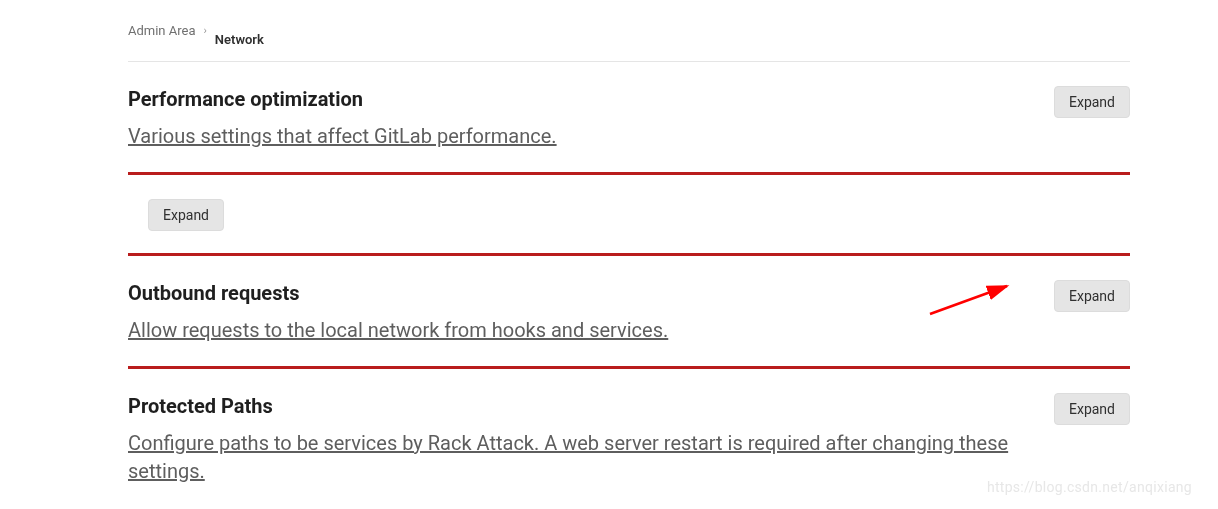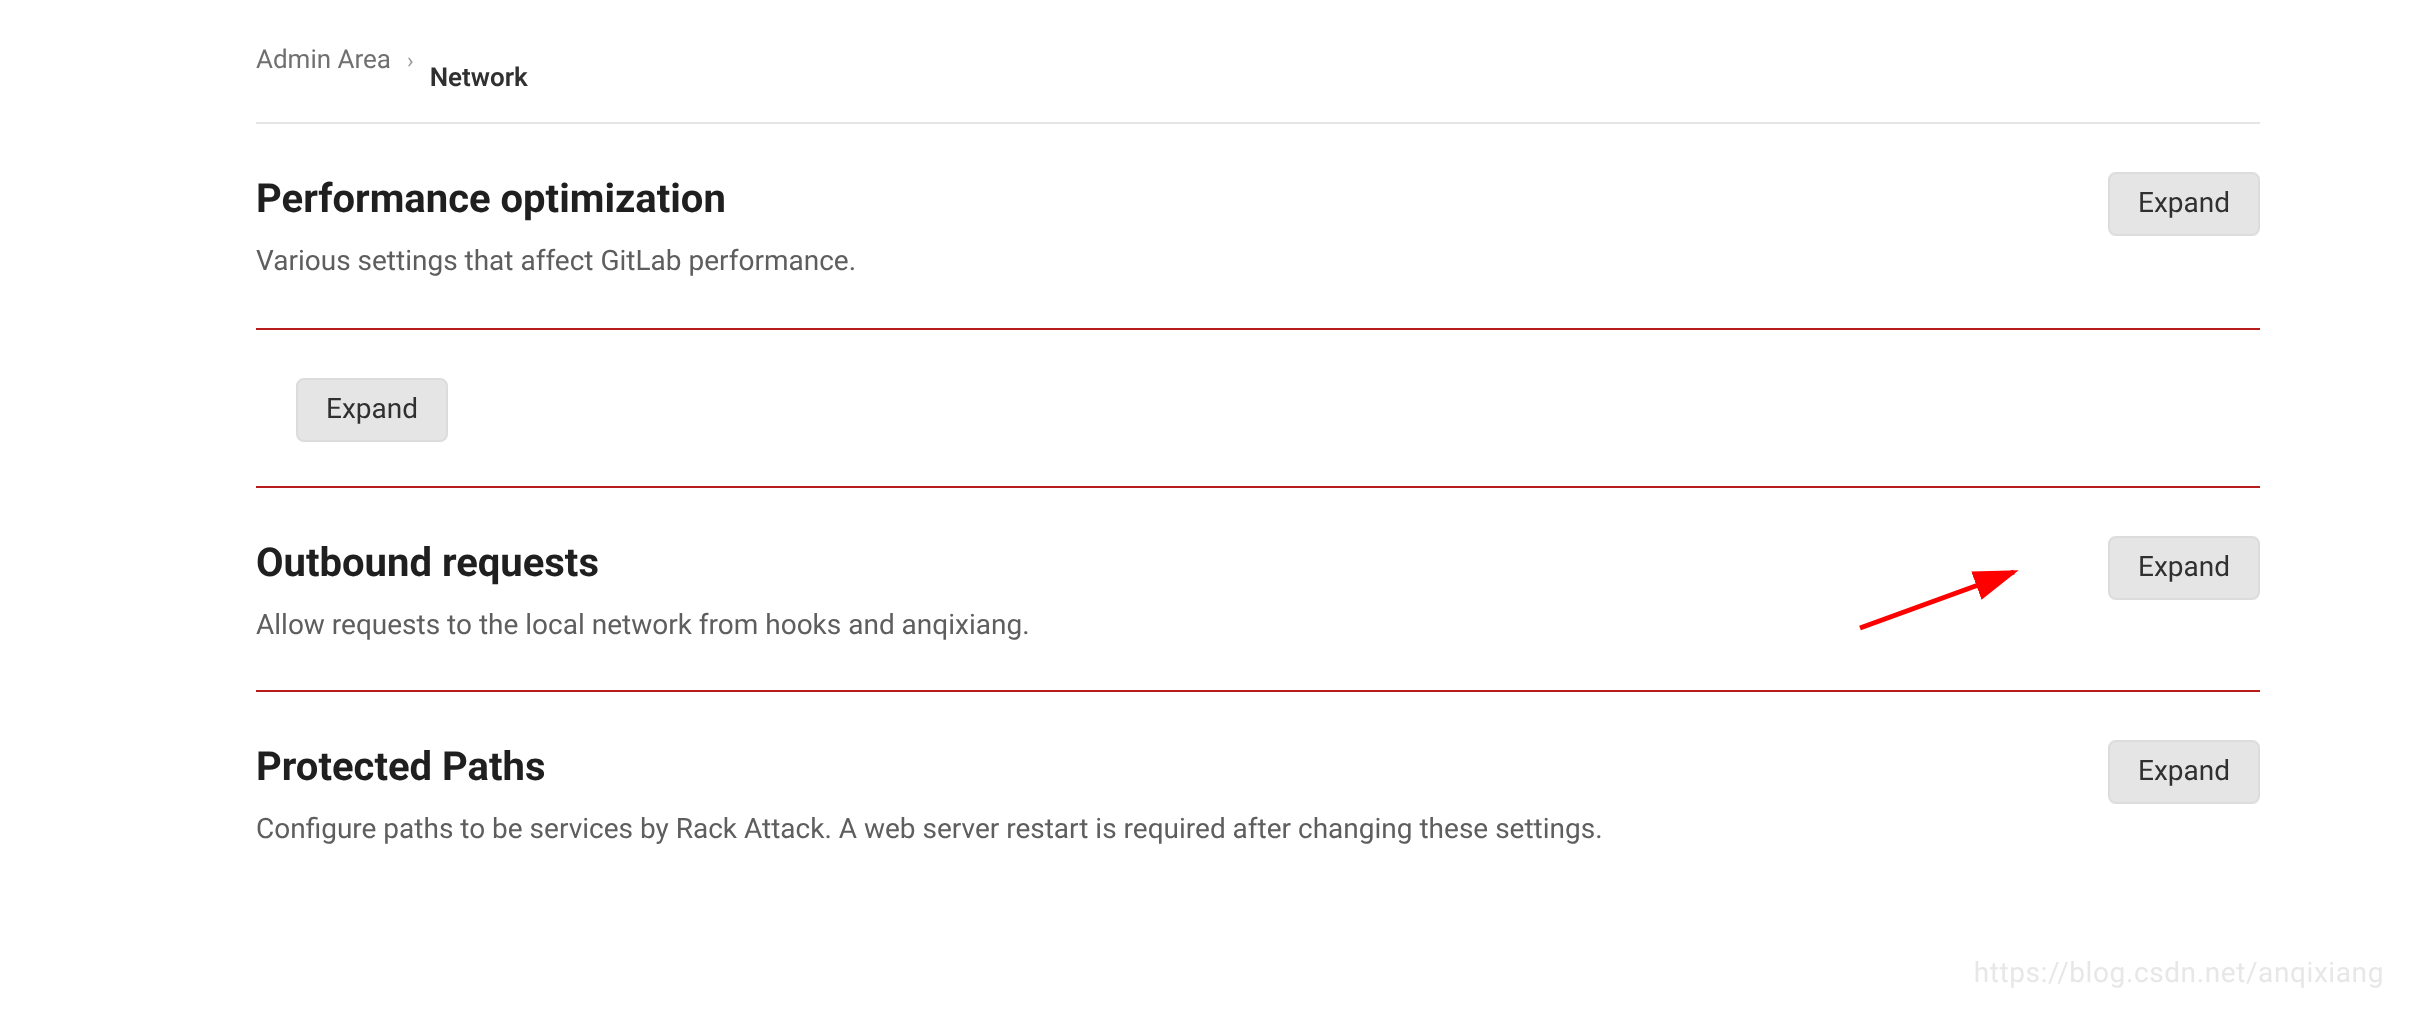--- a/index.html
+++ b/index.html
@@ -40,39 +40,40 @@
     .breadcrumb-current {
       color: #303030;
       font-weight: 600;
       margin-top: 18px;
     }
     .section {
       display: flex;
       justify-content: space-between;
       align-items: flex-start;
       padding: 24px 0 22px 0;
-      border-bottom: 1px solid #b91c1c;
+      border-bottom: 3px solid #b91c1c;
     }
     .section:last-of-type {
       border-bottom: none;
     }
     .section-content {
       flex: 1;
     }
     .section-title {
       font-size: 20px;
       font-weight: 700;
       color: #1f1f1f;
       margin-bottom: 10px;
       line-height: 1.3;
     }
     .section-description {
-      font-size: 14px;
+      font-size: 20px;
       color: #5e5e5e;
       line-height: 1.4;
+      text-decoration: underline;
     }
     .expand-button {
       background: #e5e5e5;
       border: 1px solid #dcdcdc;
       border-radius: 4px;
       padding: 7px 14px;
       font-size: 14px;
       color: #303030;
       cursor: pointer;
       margin-left: 20px;
@@ -111,21 +112,21 @@
     <button class="expand-button">Expand</button>
   </div>
 
   <div class="section">
     <button class="expand-button">Expand</button>
   </div>
 
   <div class="section">
     <div class="section-content">
       <h2 class="section-title">Outbound requests</h2>
-      <p class="section-description">Allow requests to the local network from hooks and anqixiang.</p>
+      <p class="section-description">Allow requests to the local network from hooks and services.</p>
     </div>
     <button class="expand-button">Expand</button>
   </div>
 
   <div class="section">
     <div class="section-content">
       <h2 class="section-title">Protected Paths</h2>
       <p class="section-description">Configure paths to be services by Rack Attack. A web server restart is required after changing these settings.</p>
     </div>
     <button class="expand-button">Expand</button>

